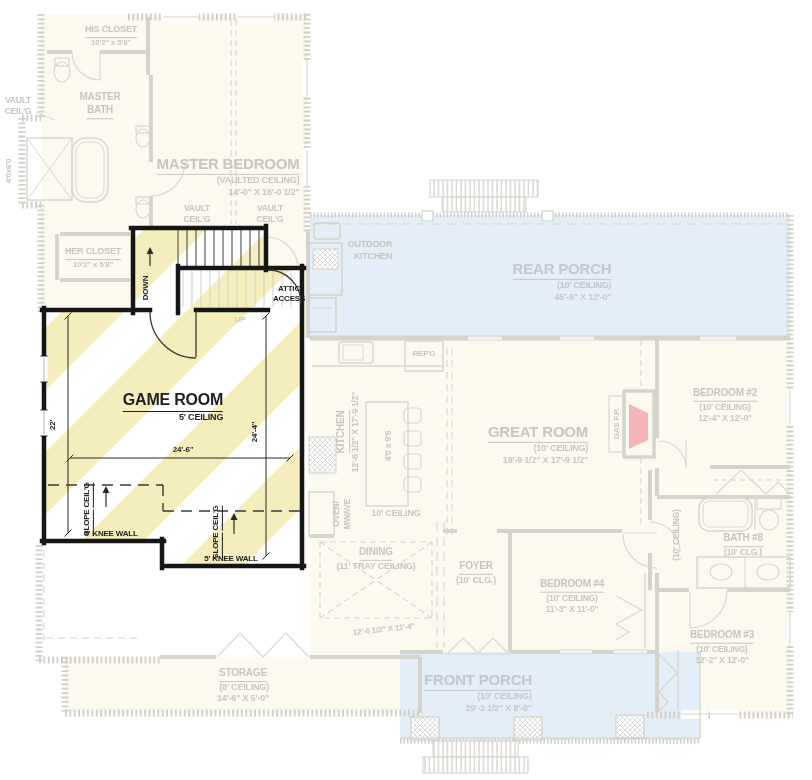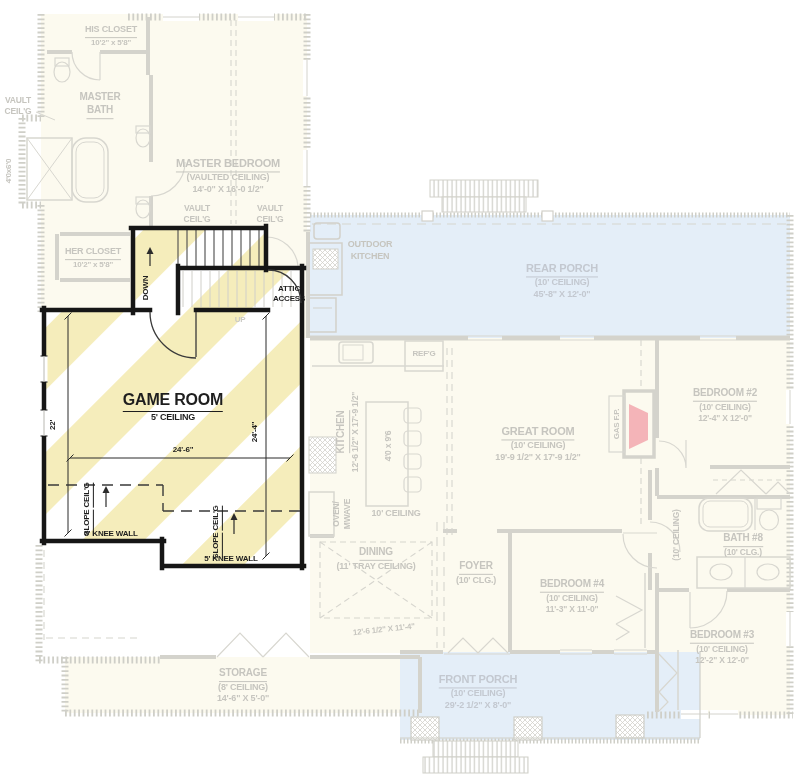--- a/index.html
+++ b/index.html
@@ -6,25 +6,25 @@
   .plan{position:relative;width:812px;height:780px;background:#fff;overflow:hidden;
         font-family:"Liberation Sans",sans-serif;}
   .plan svg{position:absolute;left:0;top:0;}
   
   .L{position:absolute;text-align:center;color:#c6c5bf;font-weight:600;font-size:8.5px;
      line-height:1.28;letter-spacing:-0.2px;white-space:nowrap;}
   .ctr{transform:translate(-50%,-50%);}
   .ctrR{transform:translate(-50%,-50%) rotate(-90deg);}
   .rowR{display:flex;gap:2px;align-items:flex-start;justify-content:center;}
   .u{border-bottom:1px solid currentColor;padding-bottom:1px;display:inline-block;}
-  .n1{font-size:11px;}
+  .n1{font-size:15px;}
   .n2{font-size:10px;}
   .n3{font-size:16px;}
   .f8{font-size:8px;}
-  .f9{font-size:9px;}
+  .f9{font-size:9px;text-align:right;}
   .blk{color:#1e1e1e;}
   .fade2{color:#cbcac4;margin-top:41px;}
   .blue{color:#c3c8d0;}
   .tilt{transform:translate(-50%,-50%) rotate(-6deg);}
 </style>
 </head>
 <body>
 
 <div class="plan">
 

